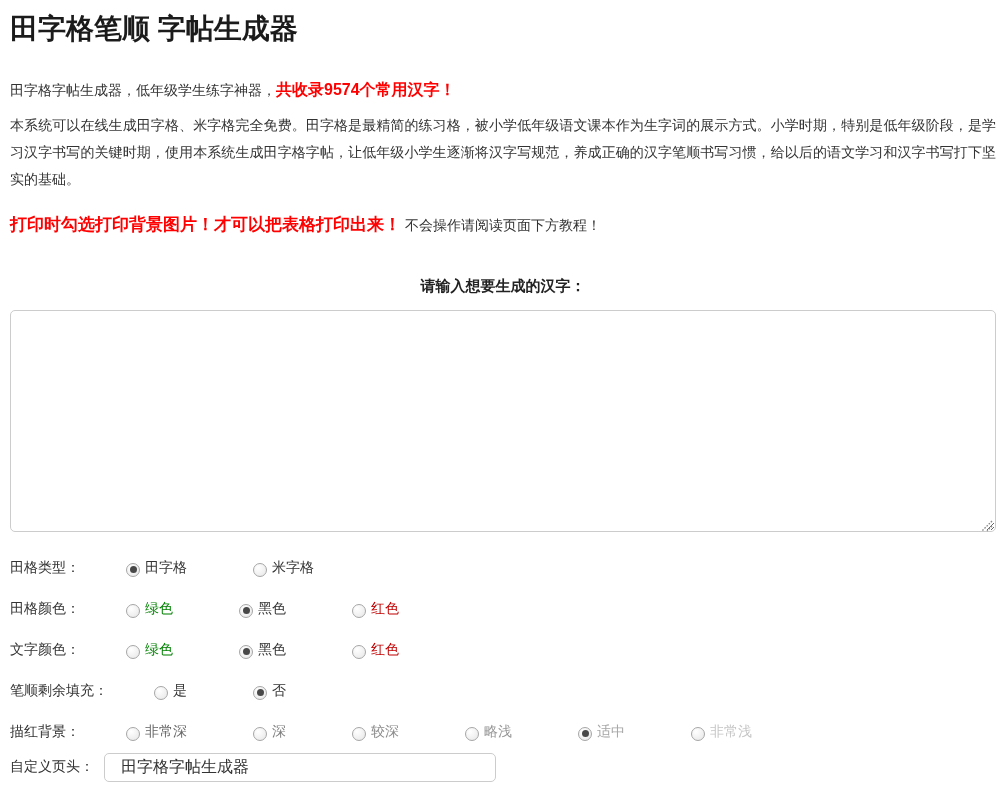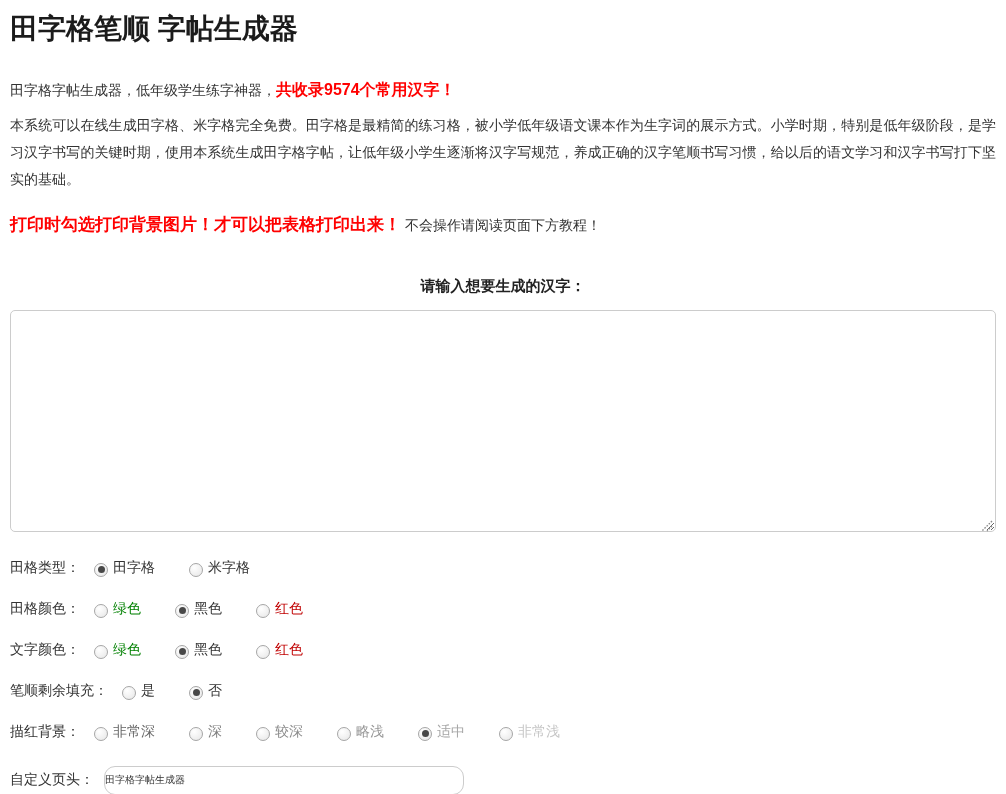--- a/index.html
+++ b/index.html
@@ -74,20 +74,21 @@
     bottom: 4px;
     pointer-events: none;
   }
   .option-rows { margin-top: 6px; }
   .option-row {
     margin-top: 23px;
     font-size: 14px;
     height: 18px;
     display: flex;
     align-items: center;
+    gap: 32px;
   }
   .row-label {
     color: #333333;
     margin-right: 14px;
     white-space: nowrap;
   }
   .radio-option {
     display: inline-flex;
     align-items: flex-end;
     margin-right: 34px;
@@ -110,33 +111,33 @@
     content: "";
     position: absolute;
     left: 2.5px;
     top: 2.5px;
     width: 7px;
     height: 7px;
     border-radius: 50%;
     background: #484848;
   }
   .custom-header-row {
-    margin-top: 25px;
+    margin-top: 12px;
     display: flex;
     align-items: center;
     font-size: 14px;
   }
   .custom-header-input {
     width: 358px;
     height: 27px;
     border: 1px solid #cccccc;
-    border-radius: 11px;
-    font-size: 10px;
+    border-radius: 5px;
+    font-size: 16px;
     font-family: "Liberation Sans", "DejaVu Sans", sans-serif;
-    padding: 0 0;
+    padding: 0 16px;
     margin-left: 10px;
     color: #333333;
     outline: none;
   }
 </style>
 </head>
 <body>
 
 <div class="page">
 

